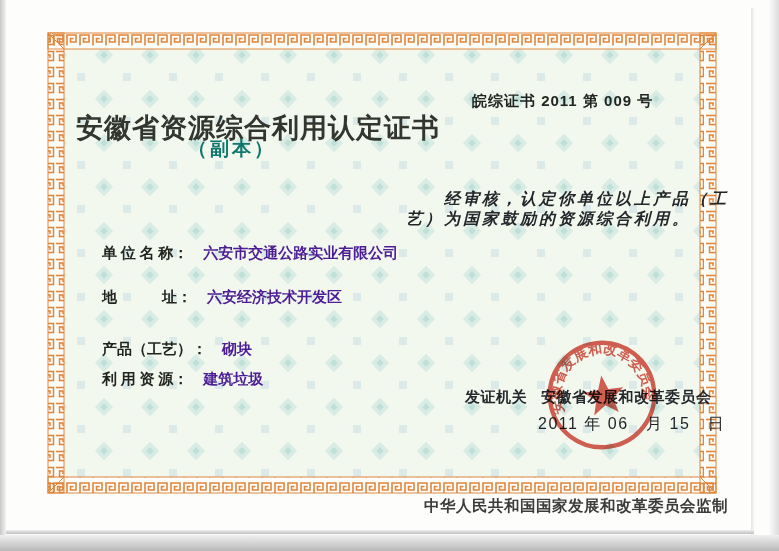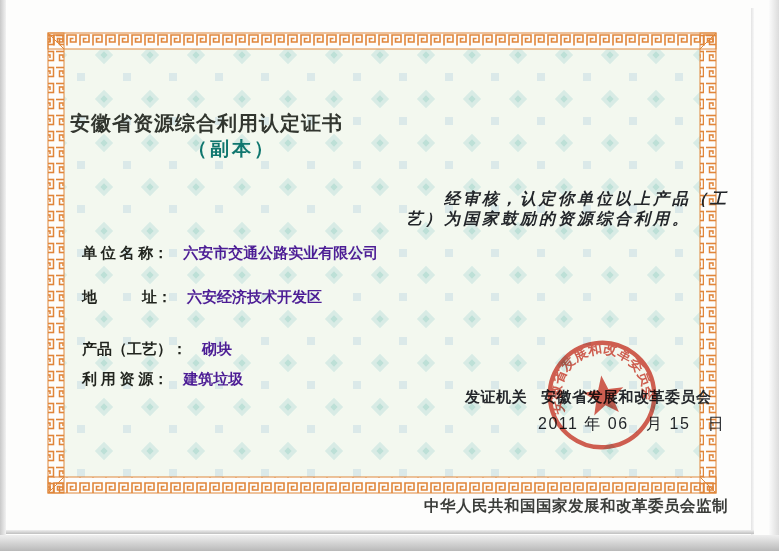--- a/index.html
+++ b/index.html
@@ -21,29 +21,29 @@
   .paper-edge-bottom{position:absolute;left:6px;top:530px;width:748px;height:4px;
     background:linear-gradient(0deg,#bfbfbf,#eeeeee);}
 
   .bg-svg{position:absolute;left:0;top:0;z-index:1;}
 
   .txt{position:absolute;z-index:3;color:#2e302d;white-space:nowrap;}
   .serif{font-family:"Liberation Serif","DejaVu Serif",serif;}
   .sans{font-family:"Liberation Sans","DejaVu Sans",sans-serif;}
 
   .cert-number{left:472px;top:92px;font-size:15px;font-weight:bold;letter-spacing:1px;color:#222623;}
-  .cert-title{left:70px;top:110px;font-size:20px;font-weight:bold;letter-spacing:1px;color:#32362f;}
+  .cert-title{left:76px;top:110px;font-size:27px;font-weight:bold;letter-spacing:1px;color:#32362f;}
   .cert-subtitle{left:188px;top:136px;font-size:19px;font-weight:bold;letter-spacing:3px;color:#0f766e;}
 
   .statement{left:406px;top:189px;width:336px;font-size:16px;font-weight:bold;
     line-height:20px;letter-spacing:3px;text-indent:38px;color:#23262a;
     white-space:normal;word-break:break-all;font-style:italic;}
 
   .field-row{left:82px;font-size:15px;font-weight:bold;}
-  .field-label{font-family:"Liberation Serif","DejaVu Serif",serif;color:#22251f;}
+  .field-label{font-family:"Liberation Serif","DejaVu Serif",serif;color:#22251f;margin-left:20px;}
   .field-value{font-family:"Liberation Sans","DejaVu Sans",sans-serif;color:#4c1d95;margin-left:15px;}
   .row-0{top:244px;}
   .row-1{top:288px;}
   .row-2{top:340px;}
   .row-3{top:370px;}
 
   .issuer-line{left:465px;top:388px;font-size:15px;font-weight:bold;letter-spacing:.5px;color:#24272b;}
   .issuer-line .gap{display:inline-block;width:14px;}
   .issue-date{left:538px;top:414px;font-size:16px;font-weight:normal;letter-spacing:1.5px;color:#1f2226;}
 
@@ -78,20 +78,21 @@
 
     <g>
       <rect x="48" y="33" width="668" height="16" fill="url(#meanderH)" stroke="#e0883c" stroke-width="1"></rect>
       <rect x="48" y="477" width="668" height="16" fill="url(#meanderH)" stroke="#e0883c" stroke-width="1"></rect>
       <rect x="48" y="33" width="16" height="460" fill="url(#meanderV)" stroke="#e0883c" stroke-width="1"></rect>
       <rect x="700" y="33" width="16" height="460" fill="url(#meanderV)" stroke="#e0883c" stroke-width="1"></rect>
       <path d="M48,33 L64,49 M716,33 L700,49 M48,493 L64,477 M716,493 L700,477" stroke="#e0883c" stroke-width="1"></path>
     </g>
   </svg>
 
+  <div class="txt cert-number sans">皖综证书 2011 第 009 号</div>
 
   <div class="txt cert-title serif">安徽省资源综合利用认定证书</div>
   <div class="txt cert-subtitle serif">（副本）</div>
 
   <div class="txt statement serif">经审核，认定你单位以上产品（工艺）为国家鼓励的资源综合利用。</div>
 
   <div class="txt field-row row-0">
     <span class="field-label">单 位 名 称：</span><span class="field-value">六安市交通公路实业有限公司</span>
   </div>
   <div class="txt field-row row-1">

